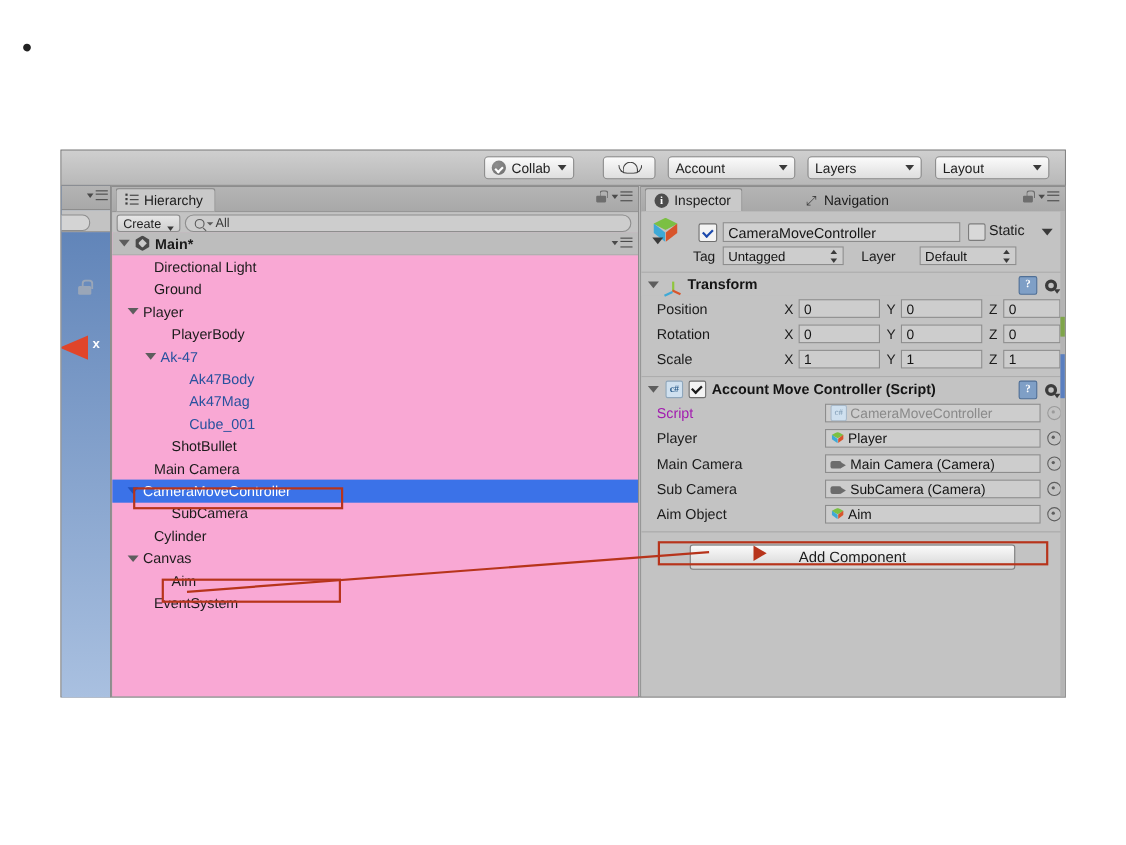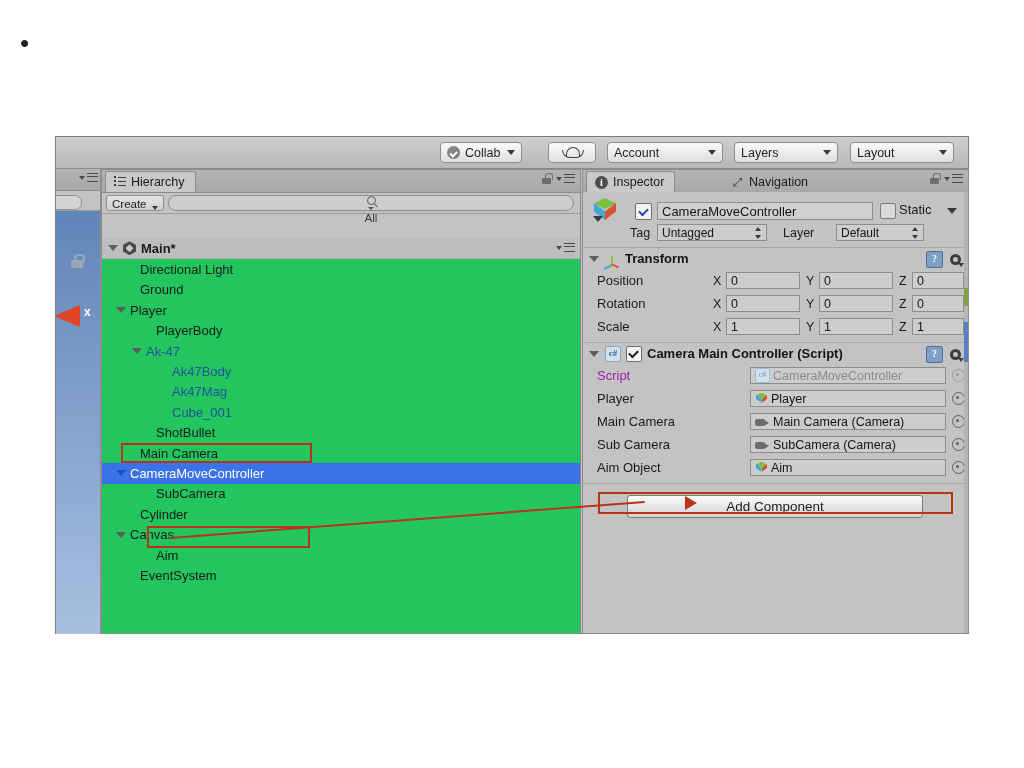--- a/index.html
+++ b/index.html
@@ -199,38 +199,38 @@
     font-size:11.5px;color:#1e1e1e;
   }
   .create-btn .caret{
     width:0;height:0;border-left:3.5px solid transparent;
     border-right:3.5px solid transparent;border-top:4px solid #3a3a3a;
   }
   .hier-search{
     position:absolute;left:66px;top:2px;right:6px;height:16px;
     background:#cdcdcd;border:1px solid #8e8e8e;border-radius:8px;
     display:flex;align-items:center;padding:0 8px;box-sizing:border-box;
-    font-size:11.5px;color:#3a3a3a;gap:2px;flex-direction:column;
+    font-size:11.5px;color:#3a3a3a;gap:2px;
   }
   .mag-icon{
     width:7px;height:7px;border:1.4px solid #5a5a5a;border-radius:50%;
     position:relative;flex:0 0 auto;
   }
   .mag-icon:after{
     content:"";position:absolute;right:-3px;bottom:-2px;width:4px;
     border-top:1.4px solid #5a5a5a;transform:rotate(45deg);
   }
   .mini-caret{
     width:0;height:0;border-left:3px solid transparent;
     border-right:3px solid transparent;border-top:3.5px solid #5a5a5a;
     flex:0 0 auto;
   }
   .hier-tree{
     position:absolute;left:0;top:41px;right:0;bottom:0;
-    background:#22c55e;overflow:hidden;margin-top:27px;
+    background:#f9a8d4;overflow:hidden;
   }
   .tree-row{
     position:relative;height:20.4px;display:flex;align-items:center;
     font-size:13px;color:#1b1b1b;white-space:nowrap;
   }
   .tree-row.selected{background:#3b72e8;color:#ffffff;}
   .tree-row.root{
     background:#bdbdbd;font-weight:bold;
     border-bottom:1px solid #aeaeae;
   }
@@ -754,21 +754,21 @@
           <span class="field" style="left:329px;width:52px;">1</span>
         </div>
         <div style="height:4px;"></div>
       </div>
 
       <div class="comp">
         <div class="comp-header">
           <span class="tri"></span>
           <span class="script-glyph">c#</span>
           <span class="comp-check"></span>
-          <span>Camera Main Controller (Script)</span>
+          <span>Account Move Controller (Script)</span>
           <span class="comp-icons">
             <span class="help-icon">?</span>
             <span class="gear-icon"></span>
           </span>
         </div>
 
         <div class="prop-row">
           <span class="prop-label dim">Script</span>
           <span class="field dim" style="left:167px;width:196px;">
             <span class="mini-script">c#</span>

